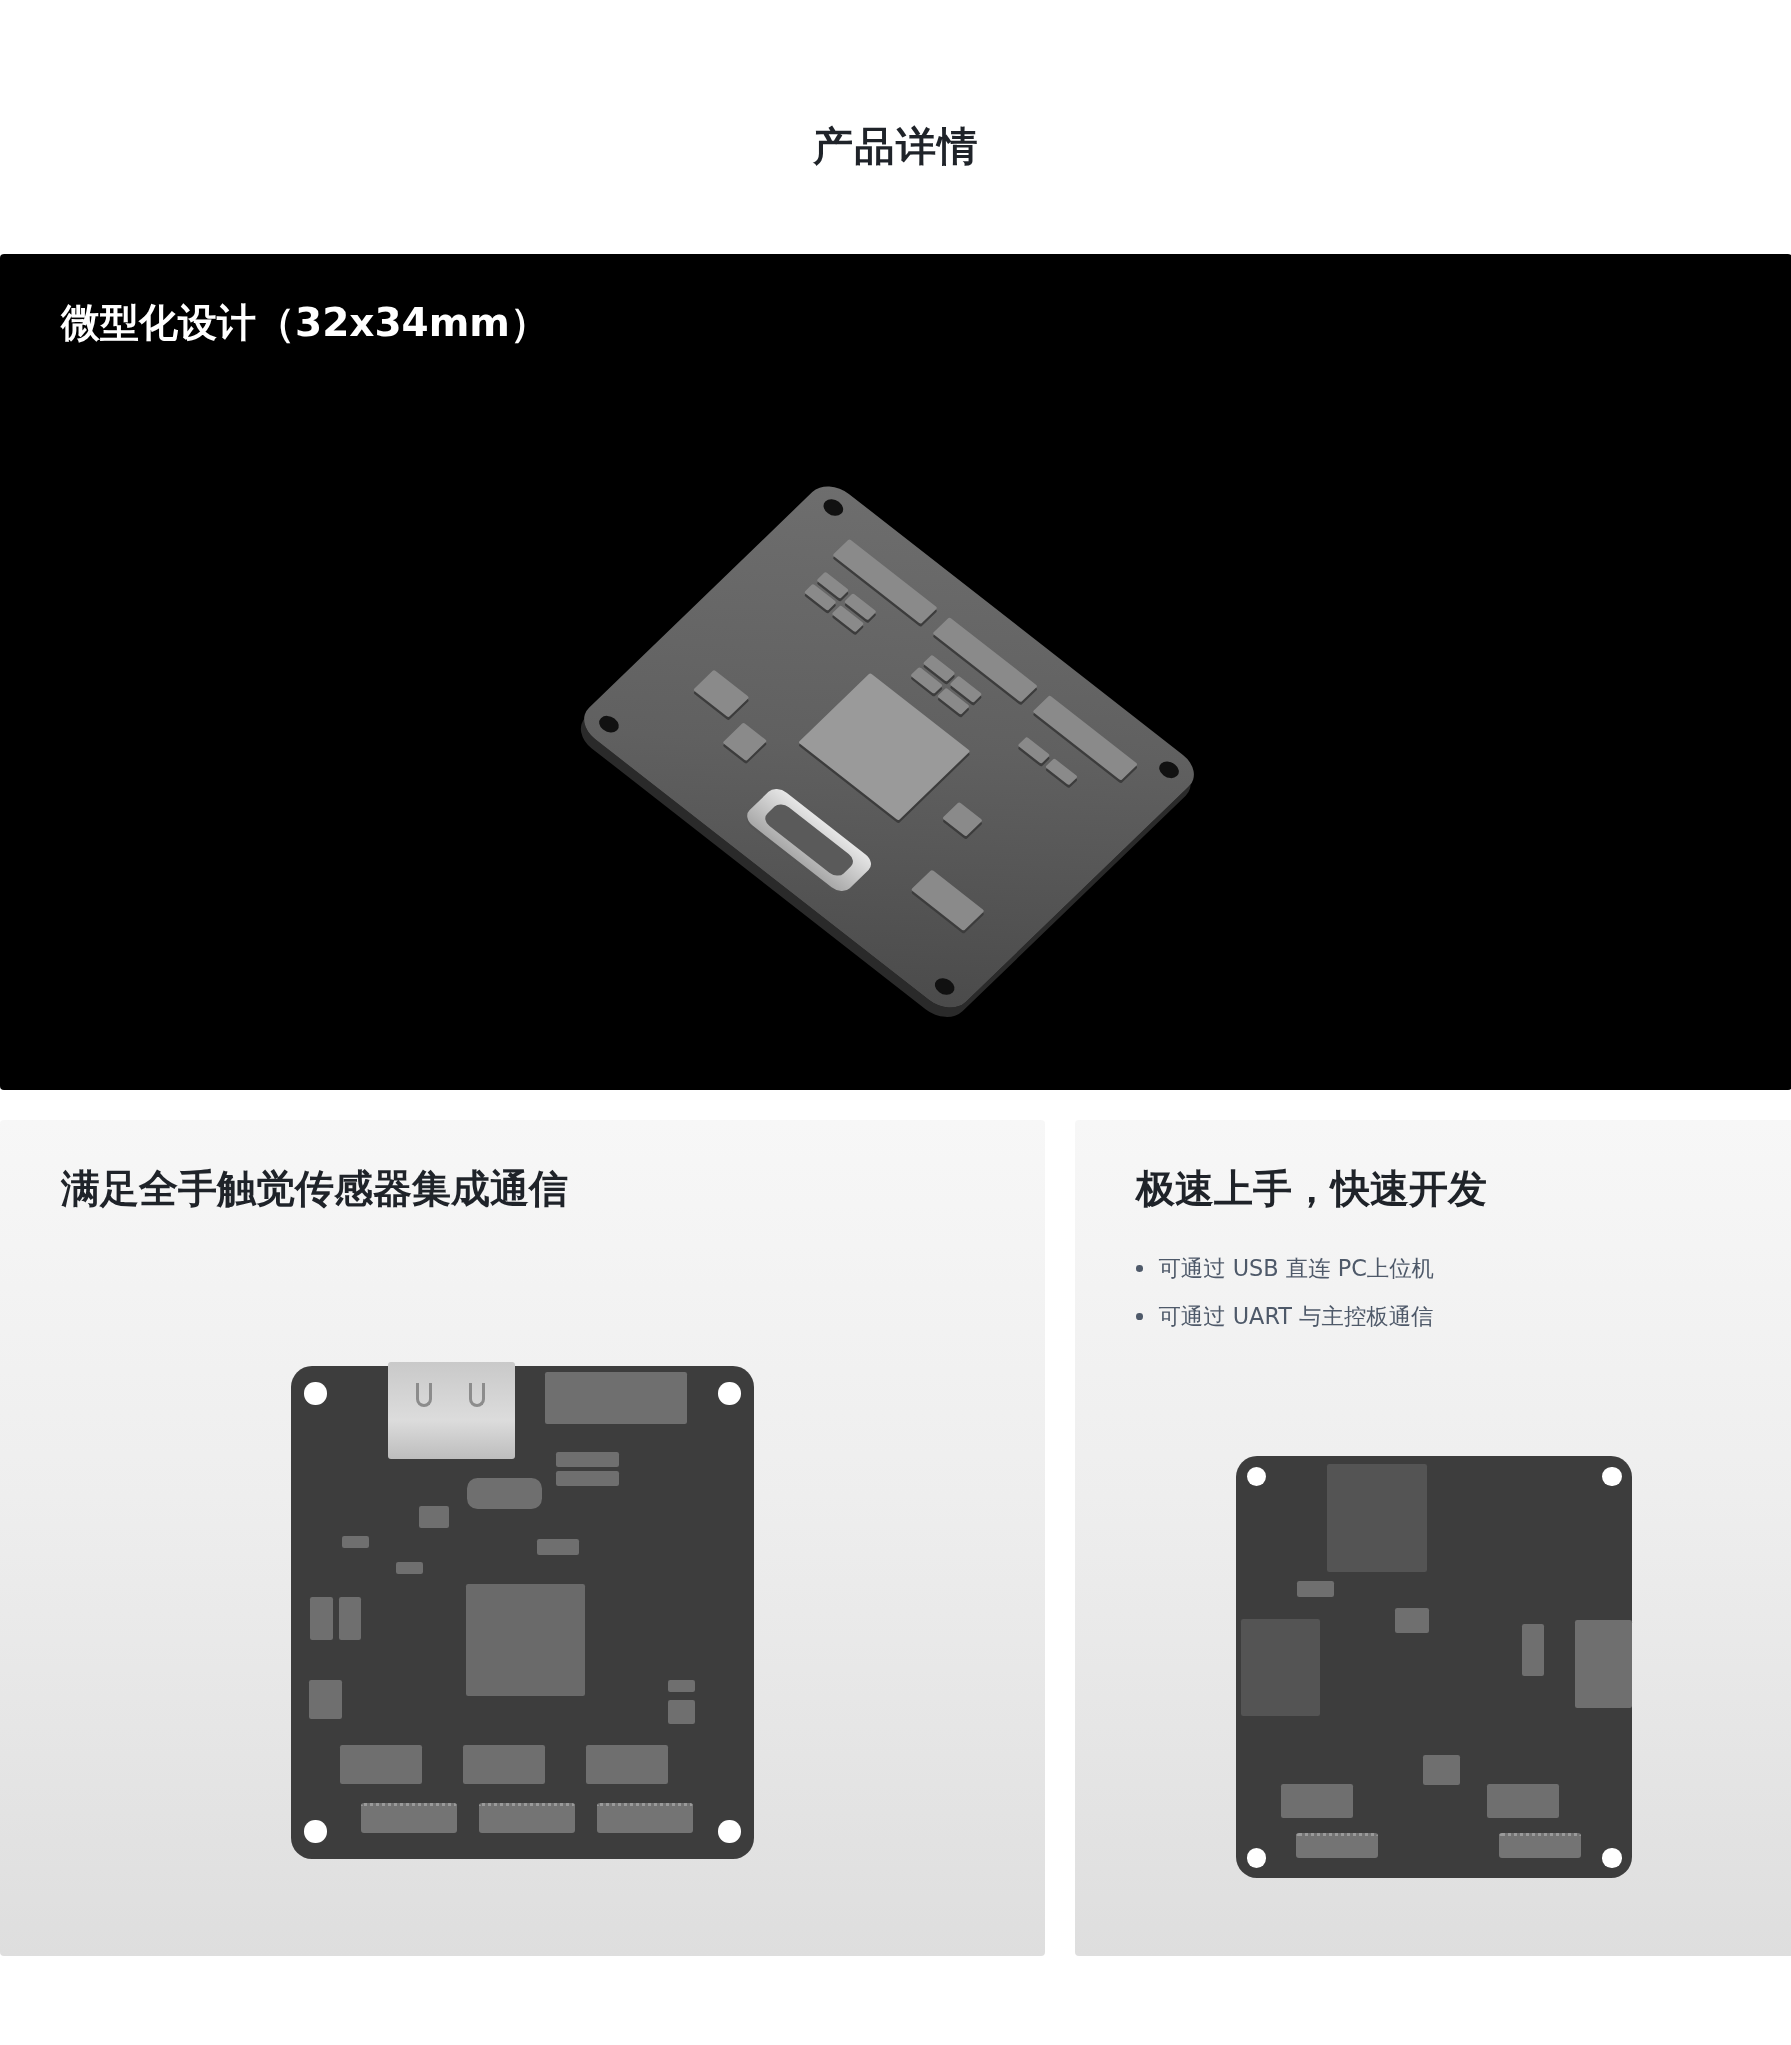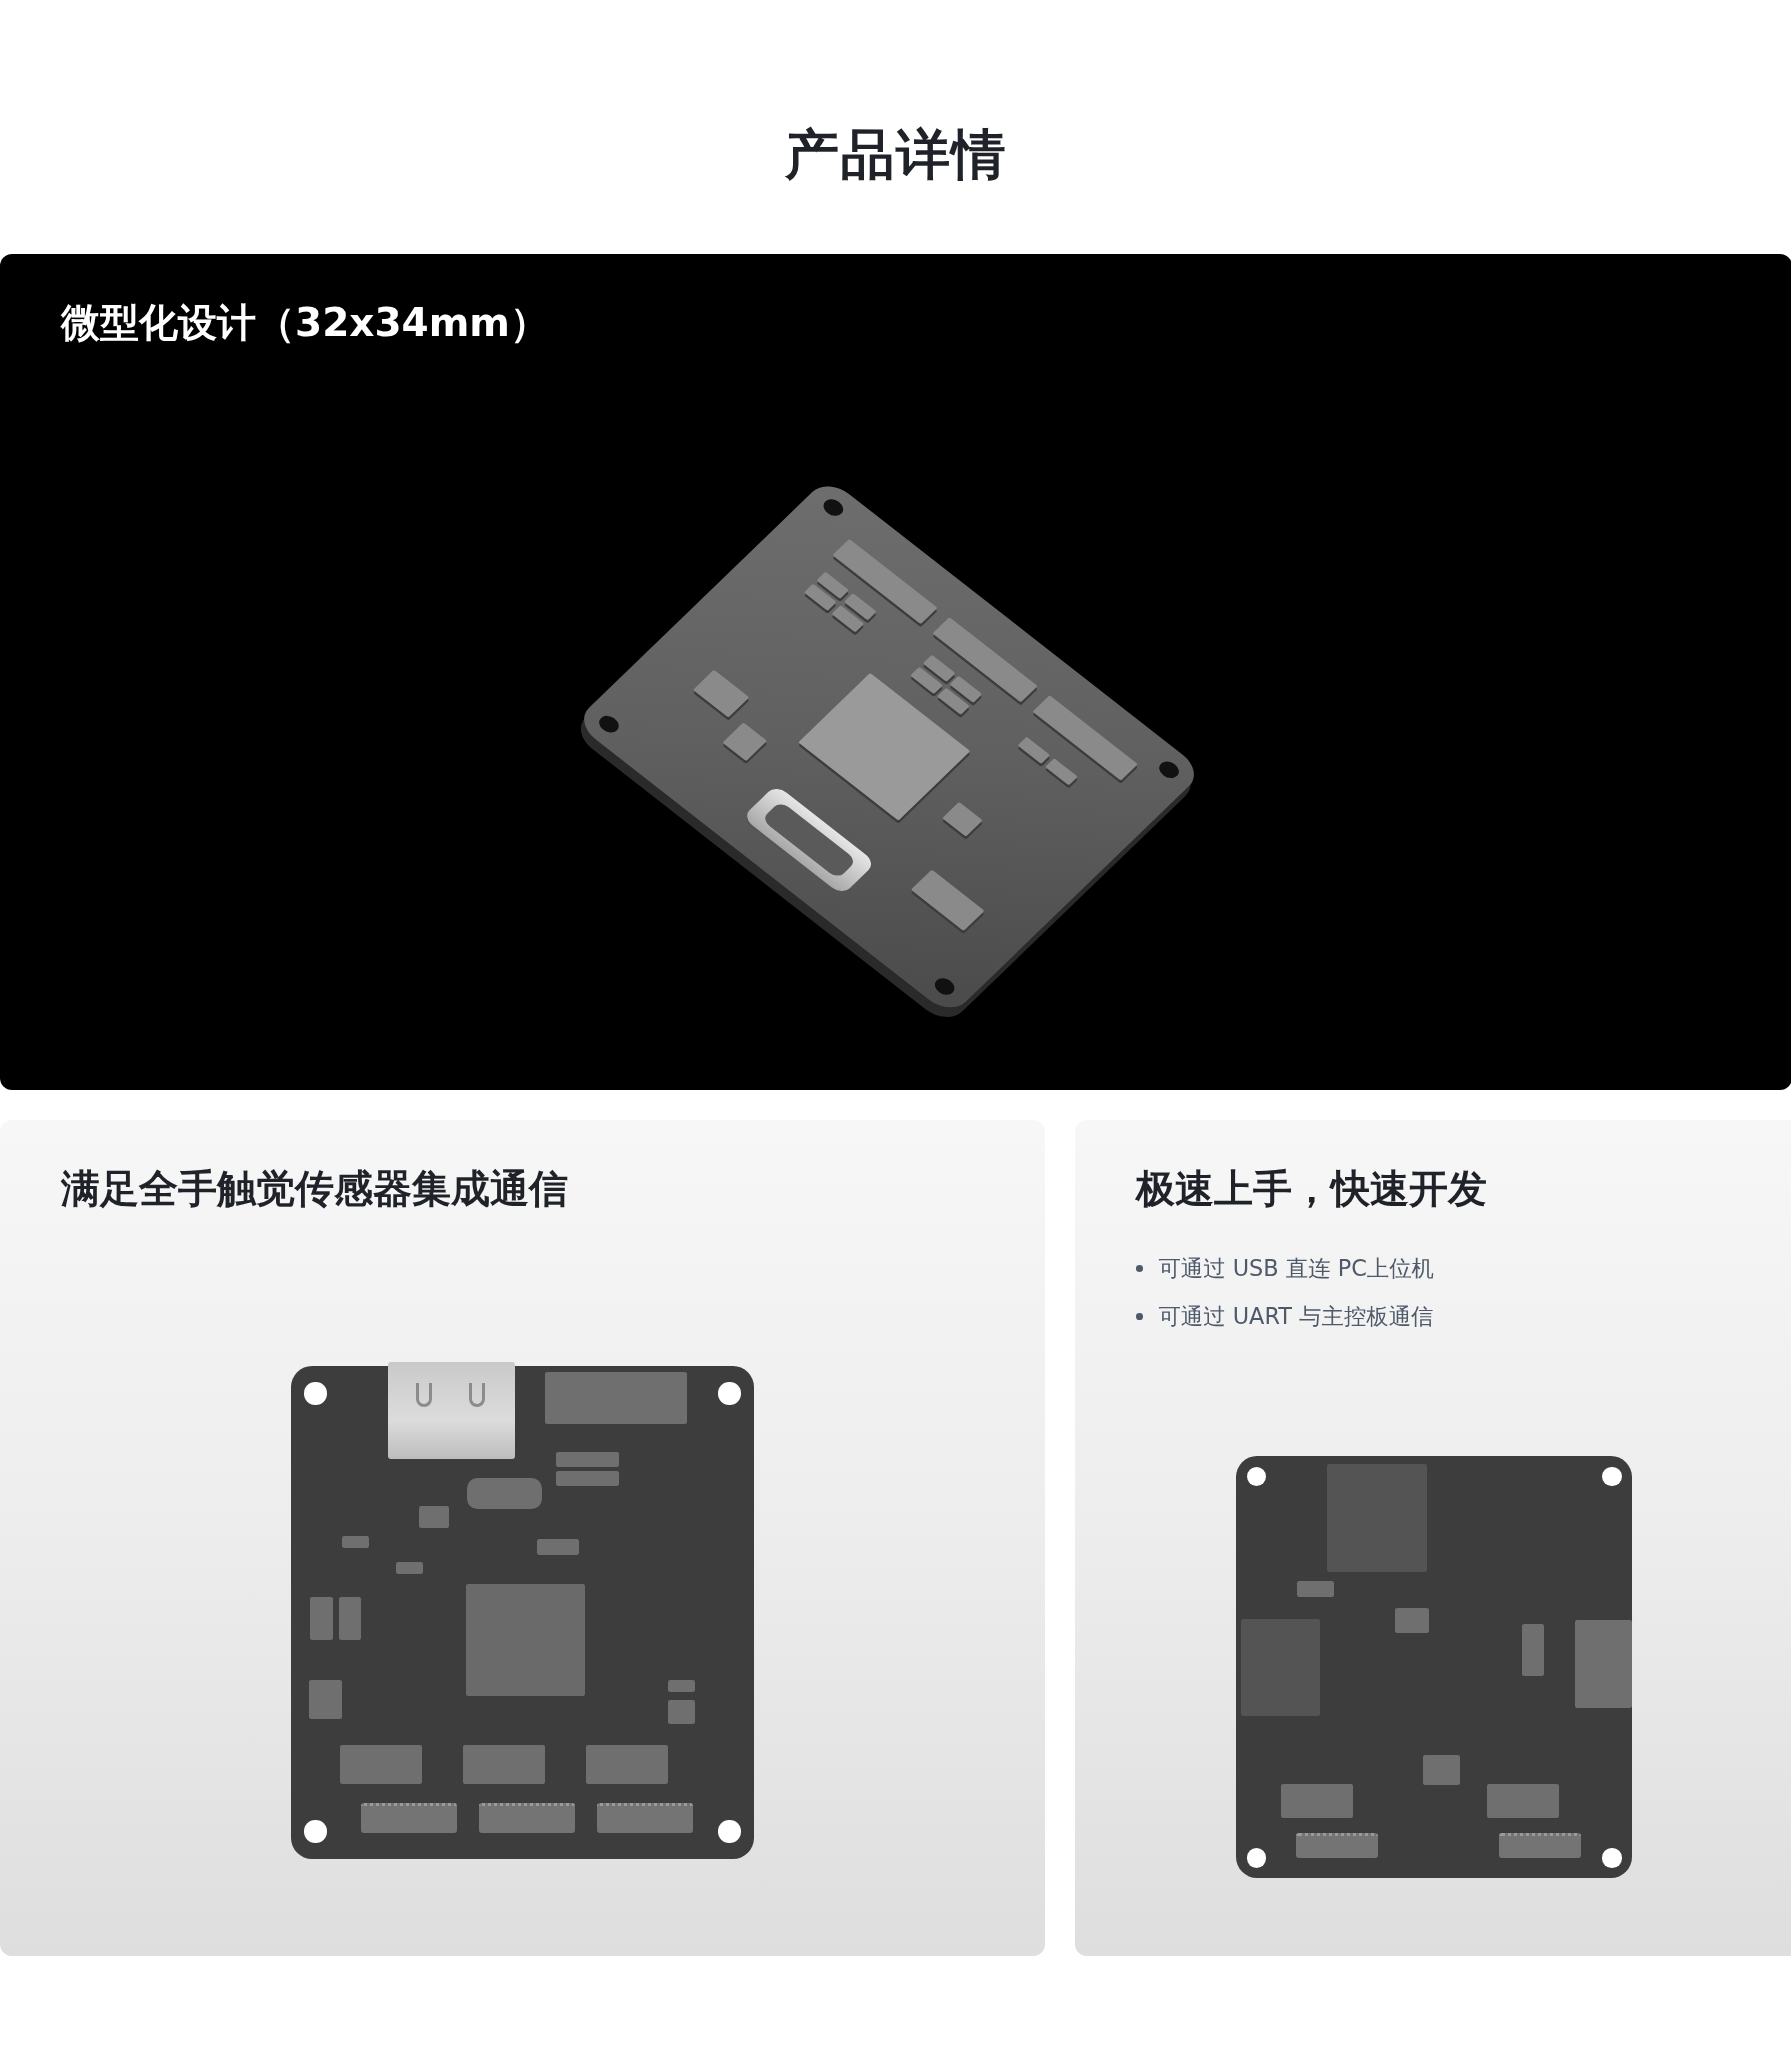--- a/index.html
+++ b/index.html
@@ -1,24 +1,24 @@
 <!DOCTYPE html>
 <html style="font-size:12px"><head>
 <meta charset="utf-8">
 <style>
   * { margin: 0; padding: 0; box-sizing: border-box; }
   html, body { width: 1792px; height: 2046px; background: #ffffff; overflow: hidden; }
   body { position: relative; font-family: "DejaVu Sans", "Liberation Sans", sans-serif; color: #1f2329; }
 
   .page-title {
     position: absolute; left: 0; top: 119px; width: 1792px;
-    text-align: center; font-size: 54px; font-weight: bold; color: #1f2329; letter-spacing: 1.5px;
+    text-align: center; font-size: 40px; font-weight: bold; color: #1f2329; letter-spacing: 1.5px;
   }
 
-  .card { position: absolute; border-radius: 12px; overflow: hidden; text-decoration: underline; }
+  .card { position: absolute; border-radius: 4px; overflow: hidden; text-decoration: underline; }
   .card-hero { left: 0; top: 254px; width: 1792px; height: 836px; background: #000; }
   .card-left { left: 0; top: 1120px; width: 1045px; height: 836px;
     background: linear-gradient(180deg, #f7f7f7 0%, #eeeeee 45%, #dedede 100%); }
   .card-right { left: 1075px; top: 1120px; width: 837px; height: 836px;
     background: linear-gradient(180deg, #f7f7f7 0%, #eeeeee 45%, #dedede 100%); }
 
   .card-title { position: absolute; left: 61px; top: 45px; font-size: 39px; font-weight: bold; line-height: 1.2; }
   .card-hero .card-title { color: #ffffff; top: 46px; }
   .card-sub { position: absolute; left: 61px; font-size: 22.4px; line-height: 1.3; }
   .card-hero .card-sub { color: #ffffff; top: 125px; }

